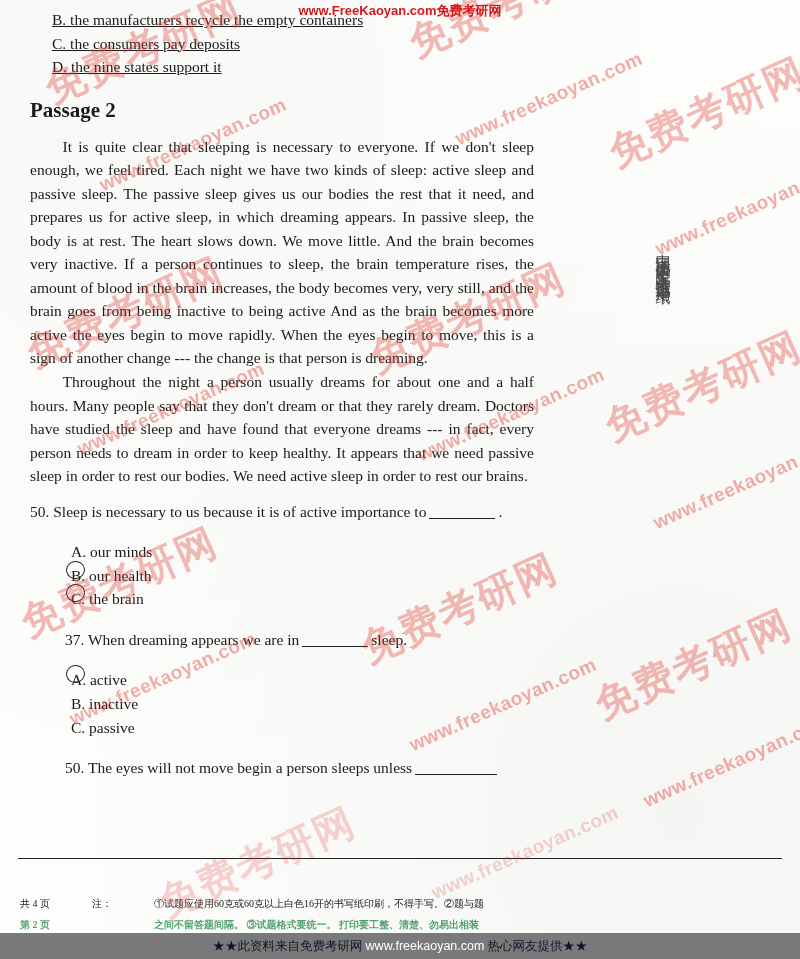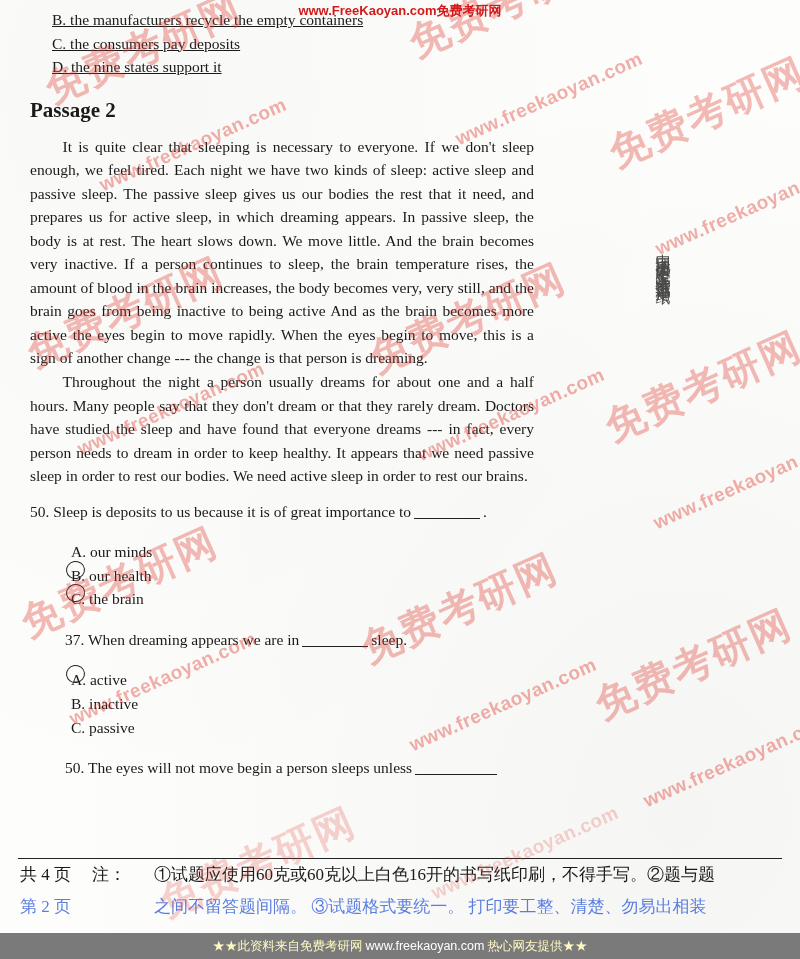--- a/index.html
+++ b/index.html
@@ -147,51 +147,51 @@
     position: absolute;
     left: 18px;
     top: 858px;
     width: 764px;
     border-top: 1.3px solid #222;
     z-index: 14;
   }
   .footer {
     position: absolute;
     left: 20px;
-    top: 862px;
+    top: 896px;
     width: 764px;
-    font-size: 17px;
+    font-size: 10px;
     line-height: 1.5;
     z-index: 14;
   }
   .footer-row { display: flex; align-items: flex-start; }
   .footer-col-1 { width: 72px; flex: none; }
   .footer-col-2 { width: 62px; flex: none; }
   .footer-col-3 { flex: 1; }
   .footer-row2 { margin-top: 6px; }
-  .faded { color: #1d4ed8; opacity: 0.72; }
+  .faded { color: #15803d; opacity: 0.72; font-weight: bold; }
 
   
   .bottom-banner {
     position: absolute;
     left: 0;
     bottom: 0;
     width: 800px;
     height: 26px;
     background: #7a7a7a;
     color: #ffffff;
     font-family: "Liberation Sans", sans-serif;
     font-size: 12.5px;
     display: flex;
     align-items: center;
     justify-content: center;
     z-index: 40;
     letter-spacing: 0px;
   }
-  .bottom-banner .stars { color: #fef9c3; margin: 12px 3px; }
+  .bottom-banner .stars { color: #0f172a; margin: 12px 3px; }
 
   
   .wm {
     position: absolute;
     color: #e0392f;
     font-family: "Liberation Sans", sans-serif;
     font-weight: bold;
     white-space: nowrap;
     pointer-events: none;
     z-index: 20;
@@ -230,21 +230,21 @@
     </ul>
 
     <div class="passage-head">Passage 2</div>
 
     <p class="para">It is quite clear that sleeping is necessary to everyone. If we don't sleep enough, we feel tired. Each night we have two kinds of sleep: active sleep and passive sleep. The passive sleep gives us our bodies the rest that it need, and prepares us for active sleep, in which dreaming appears. In passive sleep, the body is at rest. The heart slows down. We move little. And the brain becomes very inactive. If a person continues to sleep, the brain temperature rises, the amount of blood in the brain increases, the body becomes very, very still, and the brain goes from being inactive to being active And as the brain becomes more active the eyes begin to move rapidly. When the eyes begin to move, this is a sign of another change --- the change is that person is dreaming.</p>
     <p class="para">Throughout the night a person usually dreams for about one and a half hours. Many people say that they don't dream or that they rarely dream. Doctors have studied the sleep and have found that everyone dreams --- in fact, every person needs to dream in order to keep healthy. It appears that we need passive sleep in order to rest our bodies. We need active sleep in order to rest our brains.</p>
 
     <div class="q-block">
       <div class="q-line">
         <span>50.</span>
-        <span>Sleep is deposits to us because it is of great importance to</span><span class="blank"></span><span>.</span>
+        <span>Sleep is necessary to us because it is of active importance to</span><span class="blank"></span><span>.</span>
       </div>
       <ul class="q-opts">
         <li><span>A.</span> <span>our minds</span></li>
         <li><span class="circled">B.</span> <span>our health</span></li>
         <li><span class="circled scribble">C.</span> <span>the brain</span></li>
       </ul>
     </div>
 
     <div class="q-block">
       <div class="q-line nowrap">

